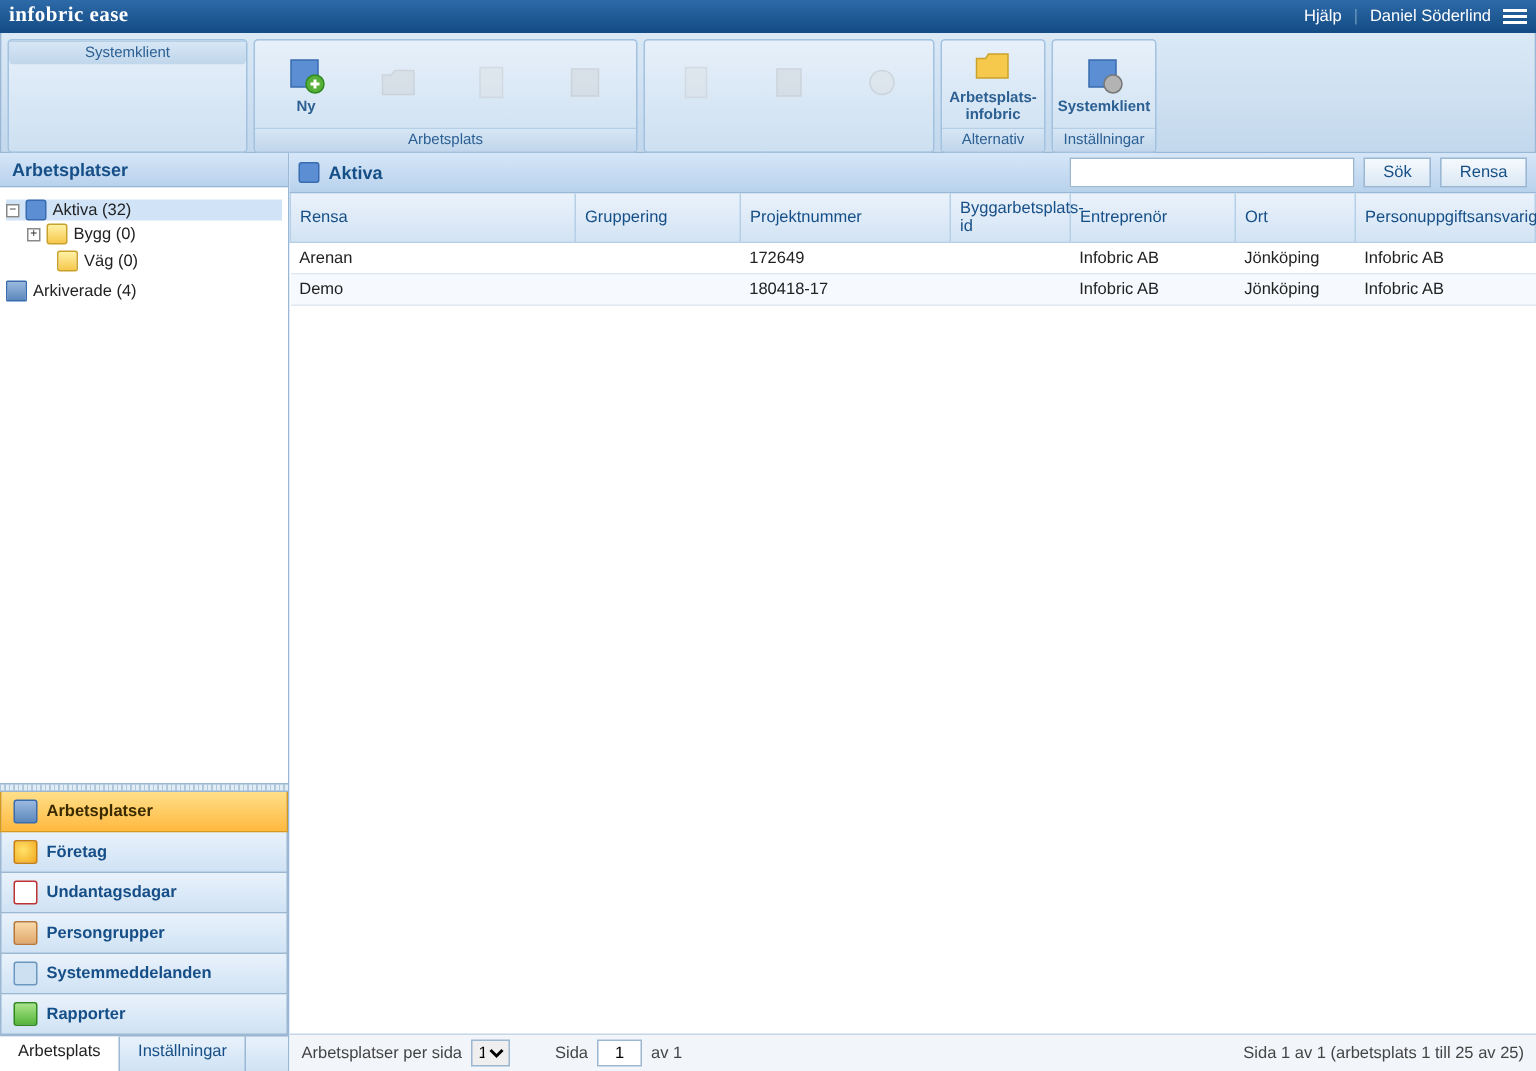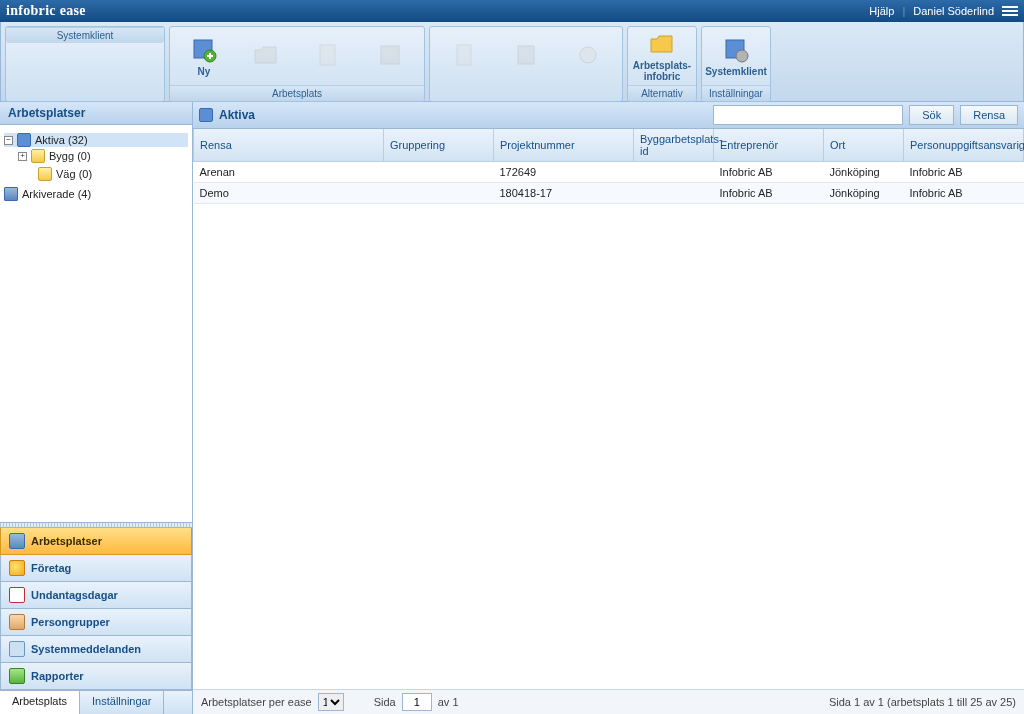--- a/index.html
+++ b/index.html
@@ -329,21 +329,21 @@
             <td>Infobric AB</td>
             <td>Jönköping</td>
             <td>Infobric AB</td>
           </tr>
         </tbody>
     </table>
 
     <div style="flex:1"></div>
 
     <div class="status">
-      <span>Arbetsplatser per ease</span>
+      <span>Arbetsplatser per sida</span>
       <select class="sel-size">
         <option>100</option>
       </select>
       <span style="width:18px"></span>
       <span>Sida</span>
       <input class="input-page" value="1" style="">
       <span>av 1</span>
       <span class="right">Sida 1 av 1 (arbetsplats 1 till 25 av 25)</span>
     </div>
   </div>

